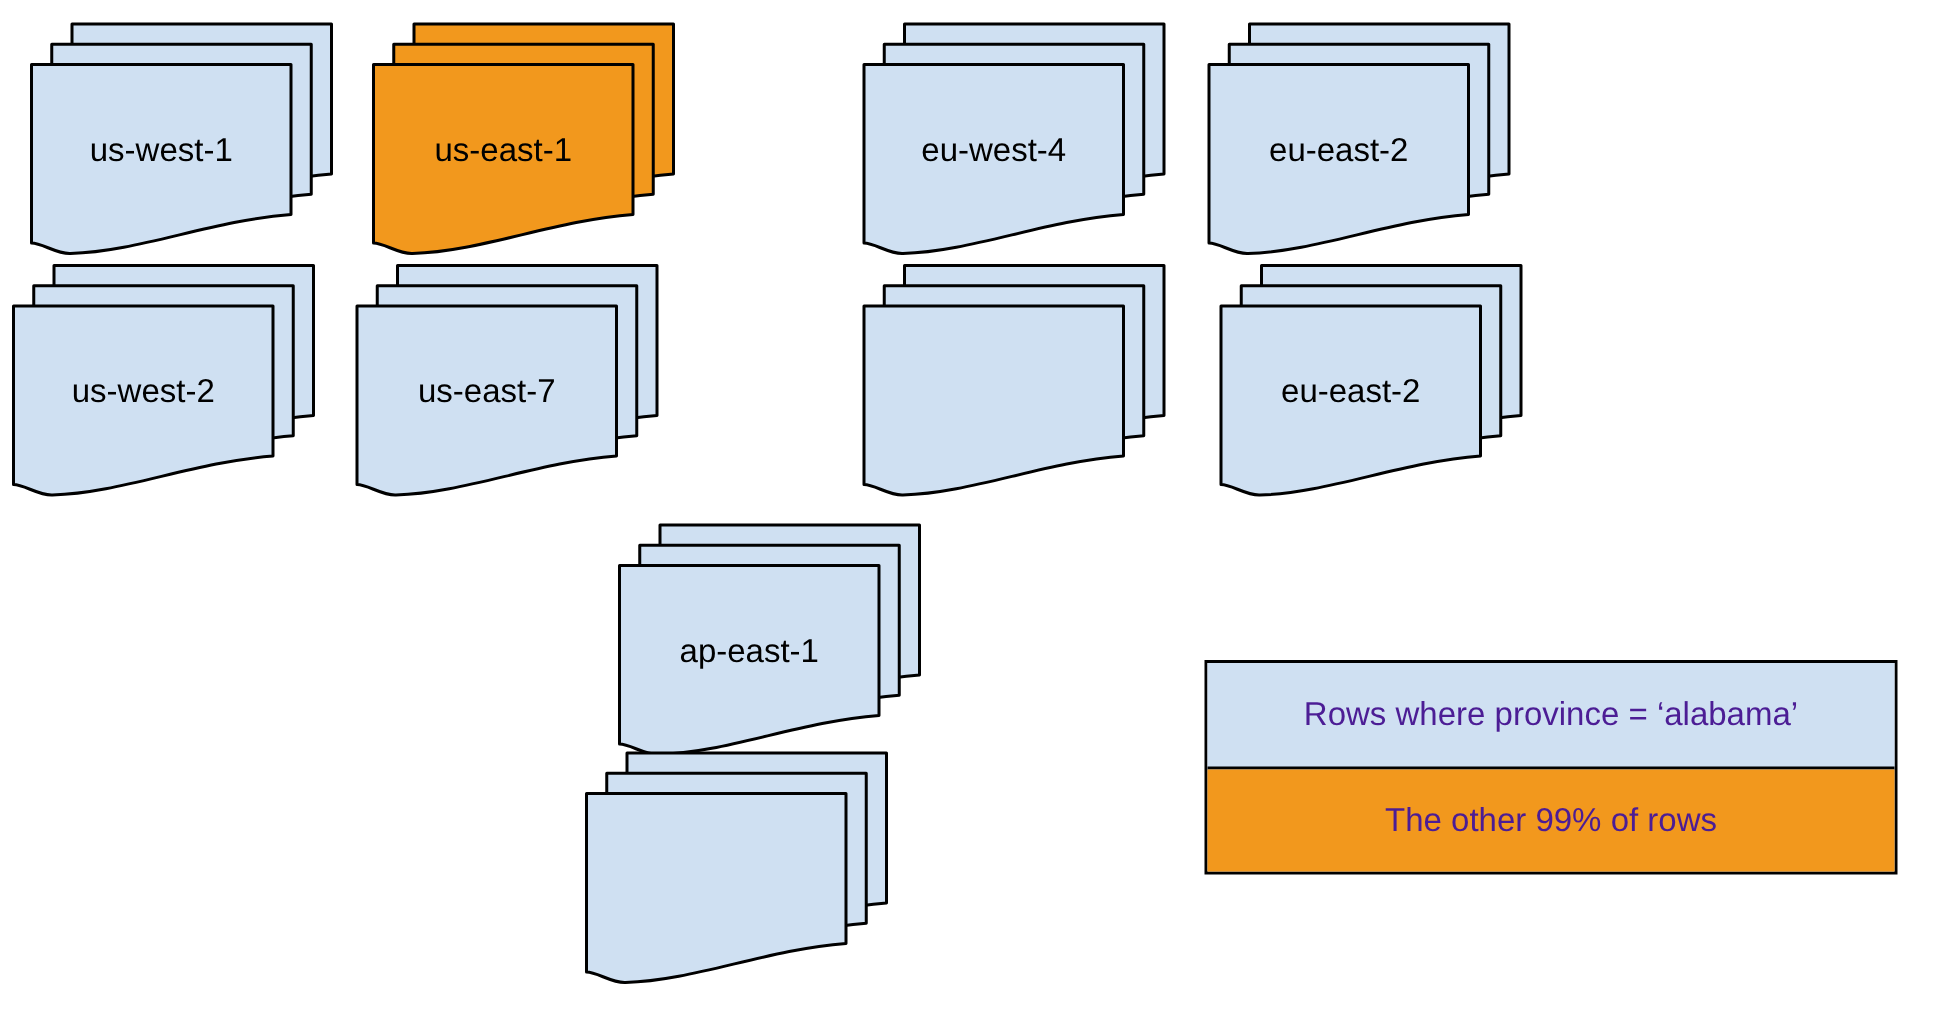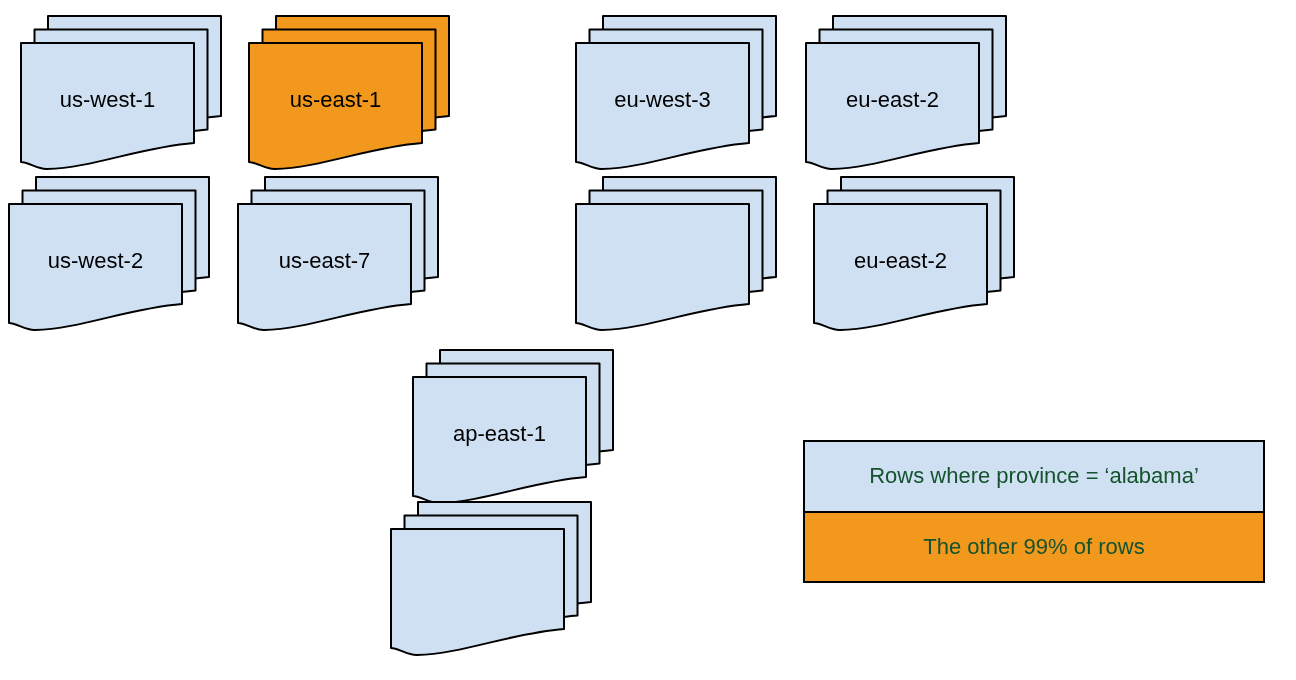--- a/index.html
+++ b/index.html
@@ -52,21 +52,21 @@
     border: 2px solid #000000;
     display: flex;
     flex-direction: column;
   }
   .legend-row {
     flex: 1;
     display: flex;
     align-items: center;
     justify-content: center;
     font-size: 22px;
-    color: #14532d;
+    color: #4c1d95;
   }
   .legend-row-blue {
     background: #cfe0f2;
     border-bottom: 2px solid #000000;
   }
   .legend-row-orange {
     background: #f2981d;
   }
 </style>
 </head>
@@ -97,21 +97,21 @@
     </svg>
     <div class="doc-label">us-east-1</div>
   </div>
 
   <div class="stack" style="left:575px; top:15px;">
     <svg width="203" height="158">
       <use href="#docShape" transform="translate(27,0)" fill="#cfe0f2"></use>
       <use href="#docShape" transform="translate(13.5,13.5)" fill="#cfe0f2"></use>
       <use href="#docShape" transform="translate(0,27)" fill="#cfe0f2"></use>
     </svg>
-    <div class="doc-label">eu-west-3</div>
+    <div class="doc-label">eu-west-4</div>
   </div>
 
   <div class="stack" style="left:805px; top:15px;">
     <svg width="203" height="158">
       <use href="#docShape" transform="translate(27,0)" fill="#cfe0f2"></use>
       <use href="#docShape" transform="translate(13.5,13.5)" fill="#cfe0f2"></use>
       <use href="#docShape" transform="translate(0,27)" fill="#cfe0f2"></use>
     </svg>
     <div class="doc-label">eu-east-2</div>
   </div>

